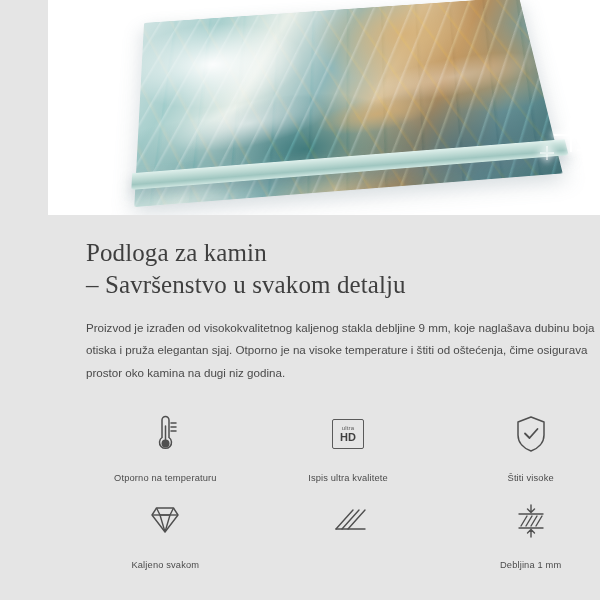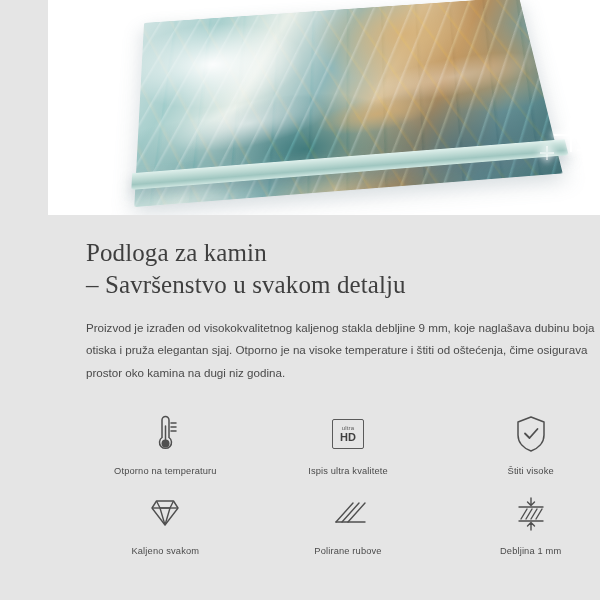--- a/index.html
+++ b/index.html
@@ -143,21 +143,21 @@
   }
   .feature-icon {
     height: 48px;
     display: flex;
     align-items: center;
     justify-content: center;
   }
   .feature-label {
     font-size: 9.3px;
     color: #4b4b4b;
-    margin-top: 8px;
+    margin-top: 15px;
     letter-spacing: 0.15px;
   }
   .ultrahd-box {
     border: 1.4px solid #5a5a5a;
     width: 30px;
     height: 28px;
     border-radius: 2px;
     display: flex;
     flex-direction: column;
     align-items: center;
@@ -251,21 +251,20 @@
       <div class="feature-icon">
         <svg width="44" height="36" viewBox="0 0 44 36">
           <g fill="none" stroke="#4f4f4f" stroke-width="1.4" stroke-linecap="round">
             <path d="M10 26 L27 7"></path>
             <path d="M16 26 L33 7"></path>
             <path d="M22 26 L39 7"></path>
             <path d="M10 26 H39"></path>
           </g>
         </svg>
       </div>
-      <div class="feature-label">Polirane rubove</div>
     </div>
 
     <div class="feature">
       <div class="feature-icon">
         <svg width="44" height="40" viewBox="0 0 44 40">
           <g stroke="#4f4f4f" stroke-width="1.4" fill="none" stroke-linecap="round">
             <line x1="10" y1="13" x2="34" y2="13"></line>
             <line x1="10" y1="27" x2="34" y2="27"></line>
             <path d="M22 4 V11 M18.5 8 L22 11.5 L25.5 8"></path>
             <path d="M22 36 V29 M18.5 32 L22 28.5 L25.5 32"></path>

